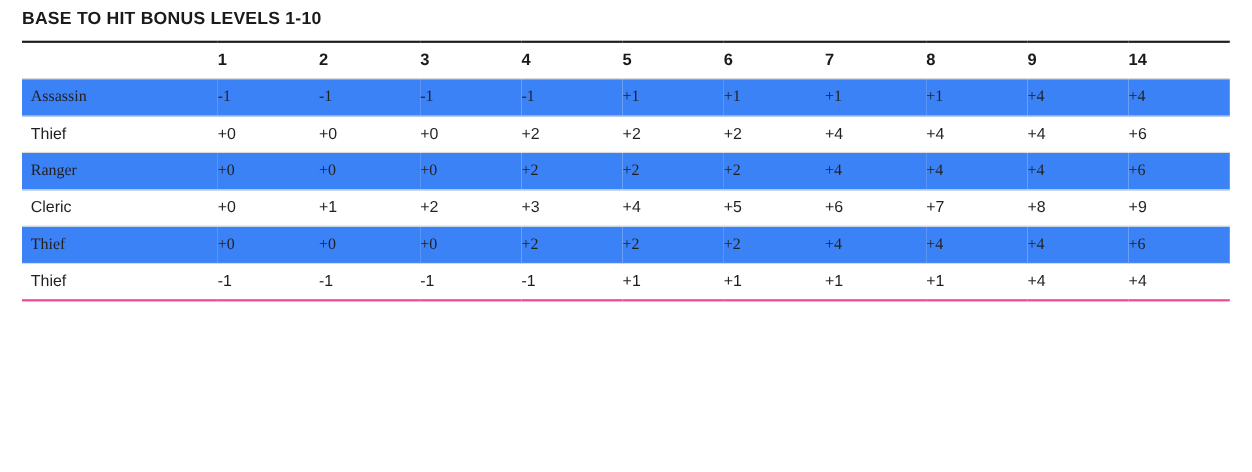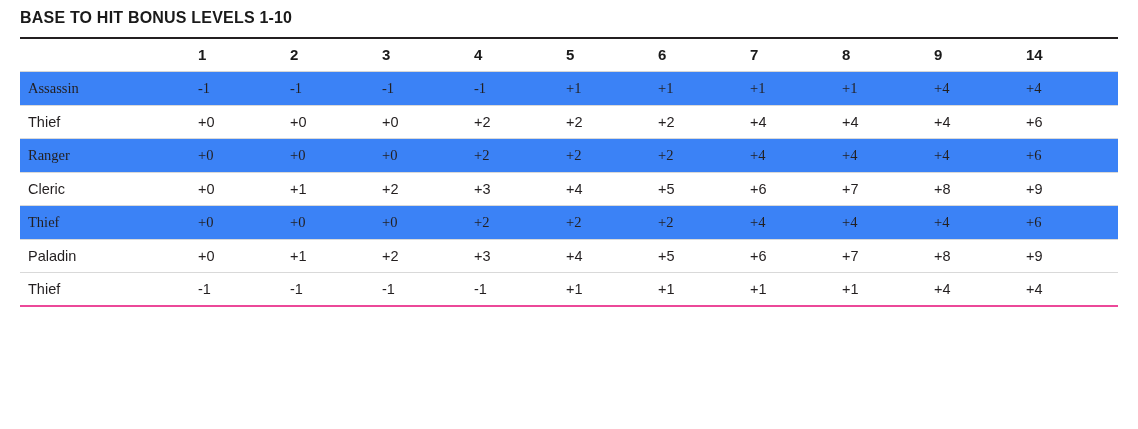--- a/index.html
+++ b/index.html
@@ -163,33 +163,20 @@
         <td>+0</td>
         <td>+2</td>
         <td>+2</td>
         <td>+2</td>
         <td>+4</td>
         <td>+4</td>
         <td>+4</td>
         <td>+6</td>
       </tr>
       <tr>
-        <td class="class-cell">Paladin</td>
-        <td>+0</td>
-        <td>+1</td>
-        <td>+2</td>
-        <td>+3</td>
-        <td>+4</td>
-        <td>+5</td>
-        <td>+6</td>
-        <td>+7</td>
-        <td>+8</td>
-        <td>+9</td>
-      </tr>
-      <tr>
         <td class="class-cell">Thief</td>
         <td>-1</td>
         <td>-1</td>
         <td>-1</td>
         <td>-1</td>
         <td>+1</td>
         <td>+1</td>
         <td>+1</td>
         <td>+1</td>
         <td>+4</td>

